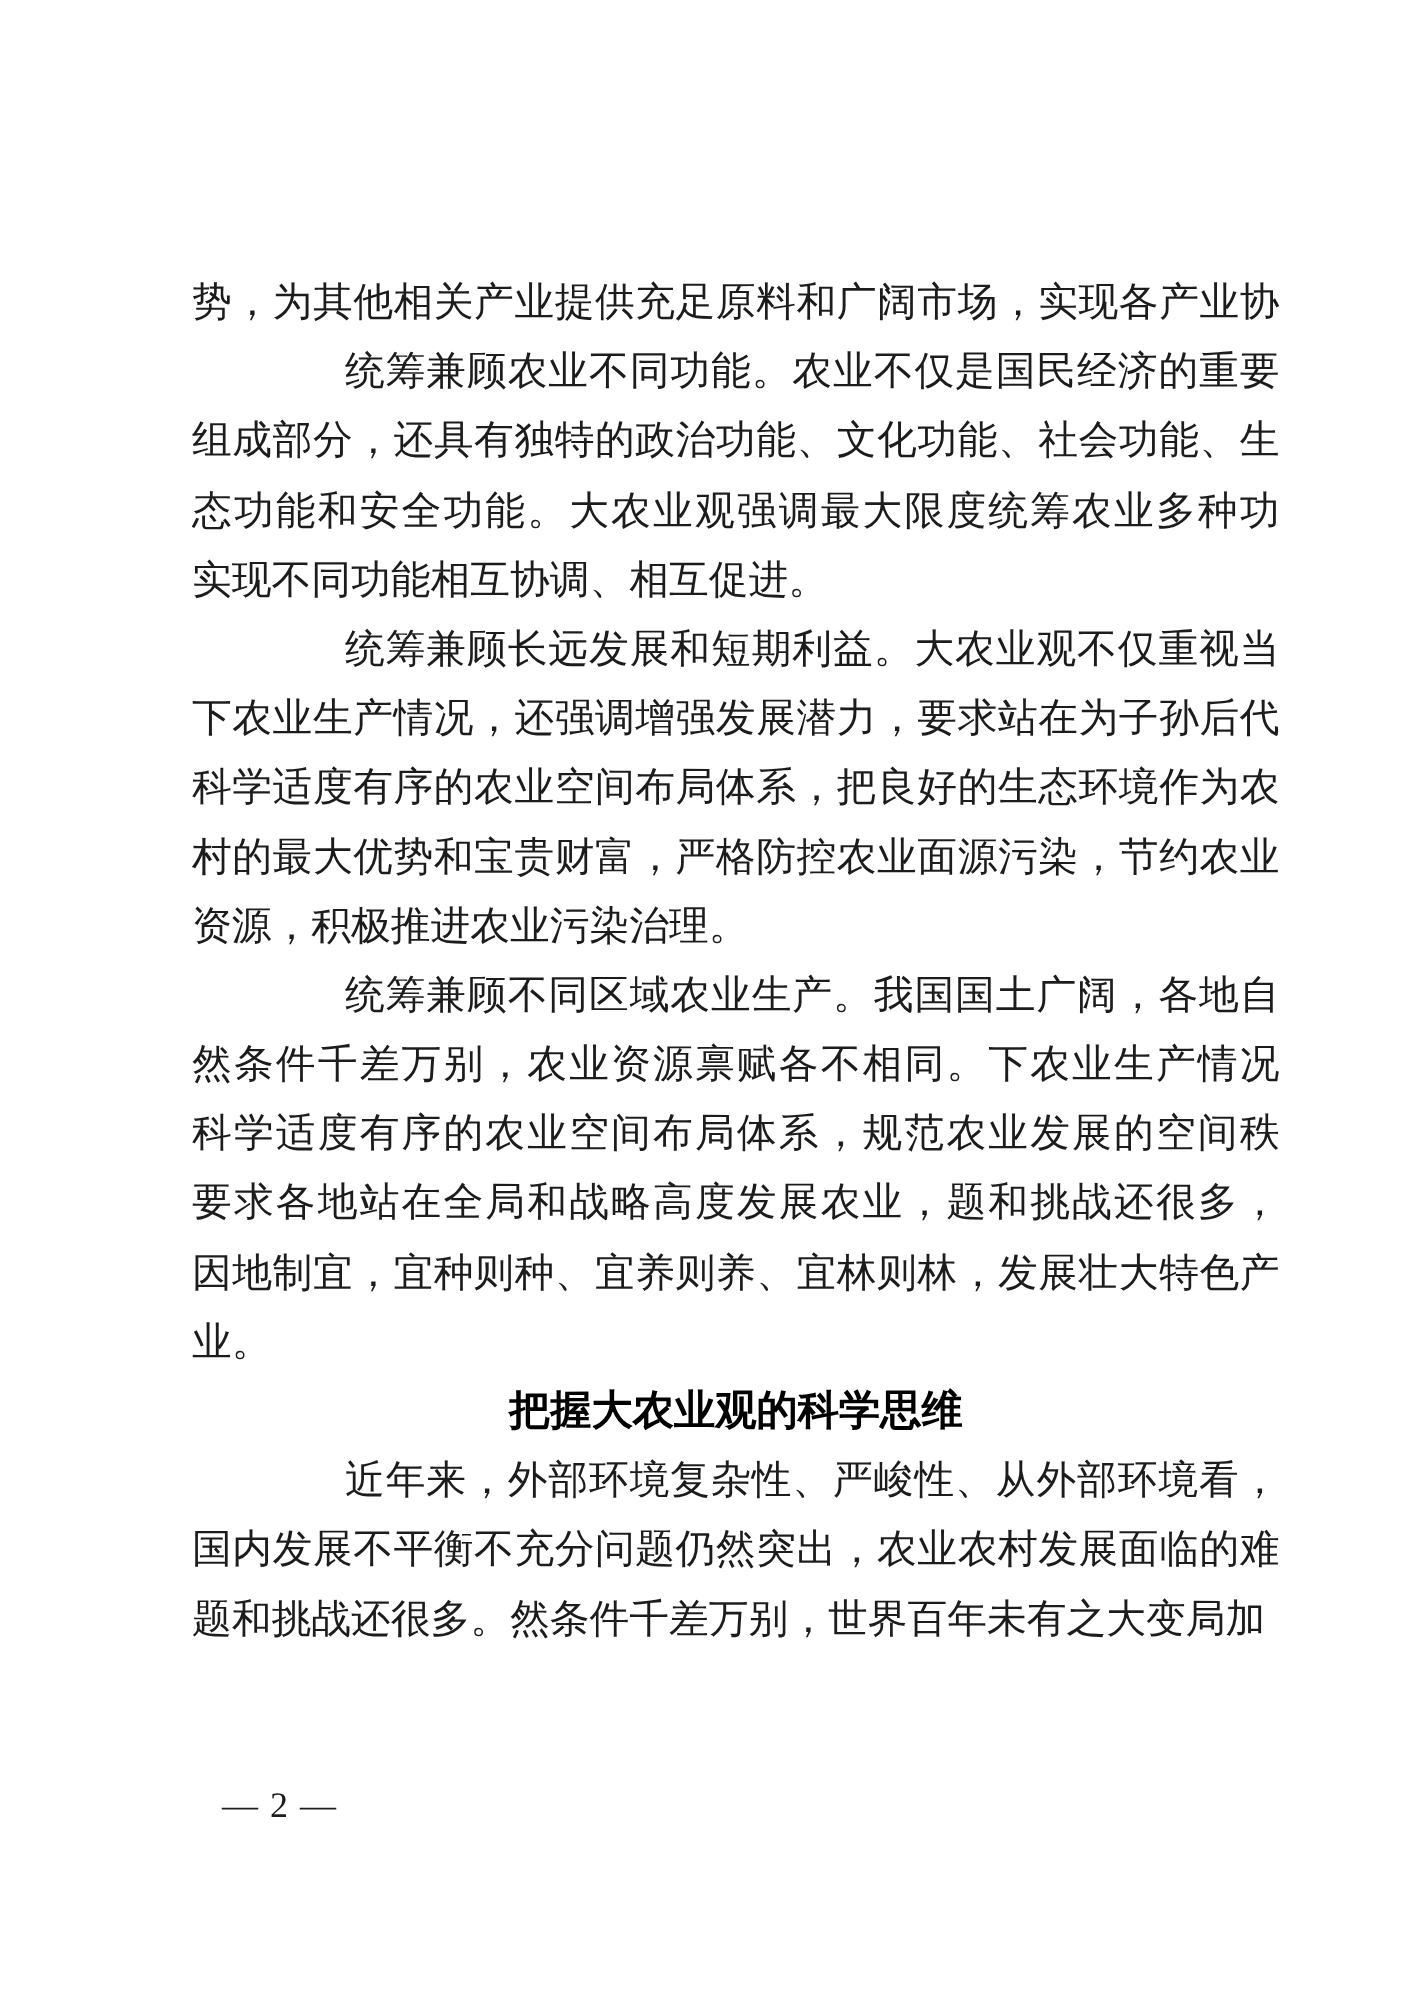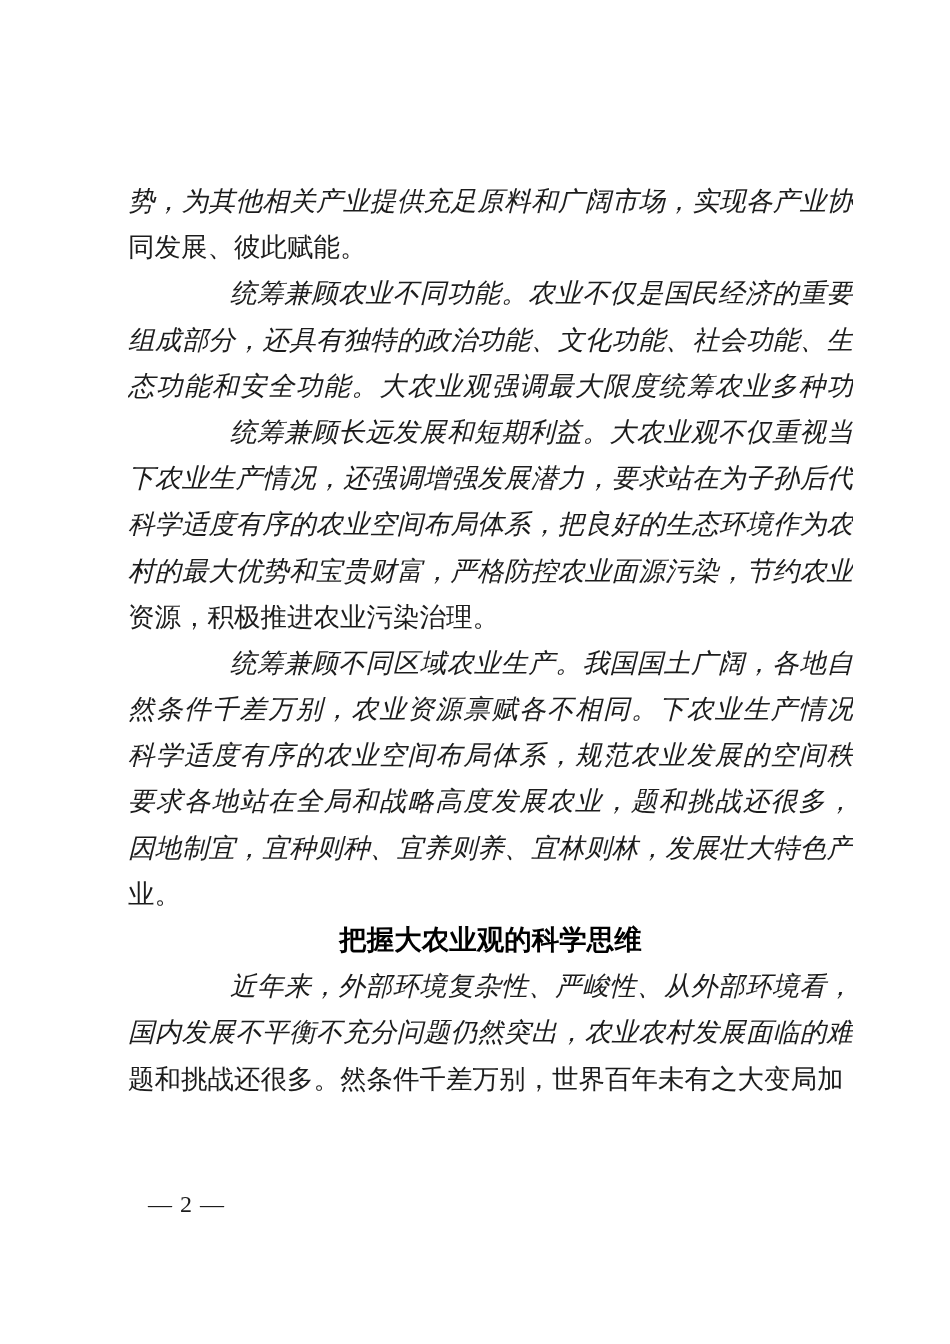--- a/index.html
+++ b/index.html
@@ -24,21 +24,20 @@
     height: 46.2px;
     line-height: 46.2px;
     font-size: 26.5px;
     color: #1c1c1c;
     text-align: left;
     overflow: hidden;
   }
   .line.just {
     text-align: justify;
     text-align-last: justify;
-    font-style: italic;
   }
   .line.indent {
     padding-left: 102px;
   }
   .heading {
     height: 46.2px;
     line-height: 46.2px;
     font-size: 27.5px;
     font-weight: bold;
     text-align: center;
@@ -53,24 +52,24 @@
     color: #1c1c1c;
     letter-spacing: 1px;
   }
 </style>
 </head>
 <body>
 
 <div class="page">
   <div class="content" id="doc-content">
       <div class="line just">势，为其他相关产业提供充足原料和广阔市场，实现各产业协</div>
-      <div class="line">同发展、彼此赋能。</div>
       <div class="line just indent">统筹兼顾农业不同功能。农业不仅是国民经济的重要</div>
       <div class="line just">组成部分，还具有独特的政治功能、文化功能、社会功能、生</div>
       <div class="line just">态功能和安全功能。大农业观强调最大限度统筹农业多种功能，</div>
+      <div class="line">实现不同功能相互协调、相互促进。</div>
       <div class="line just indent">统筹兼顾长远发展和短期利益。大农业观不仅重视当</div>
       <div class="line just">下农业生产情况，还强调增强发展潜力，要求站在为子孙后代</div>
       <div class="line just">科学适度有序的农业空间布局体系，把良好的生态环境作为农</div>
       <div class="line just">村的最大优势和宝贵财富，严格防控农业面源污染，节约农业</div>
       <div class="line">资源，积极推进农业污染治理。</div>
       <div class="line just indent">统筹兼顾不同区域农业生产。我国国土广阔，各地自</div>
       <div class="line just">然条件千差万别，农业资源禀赋各不相同。下农业生产情况</div>
       <div class="line just">科学适度有序的农业空间布局体系，规范农业发展的空间秩序。</div>
       <div class="line just">要求各地站在全局和战略高度发展农业，题和挑战还很多，</div>
       <div class="line just">因地制宜，宜种则种、宜养则养、宜林则林，发展壮大特色产</div>

